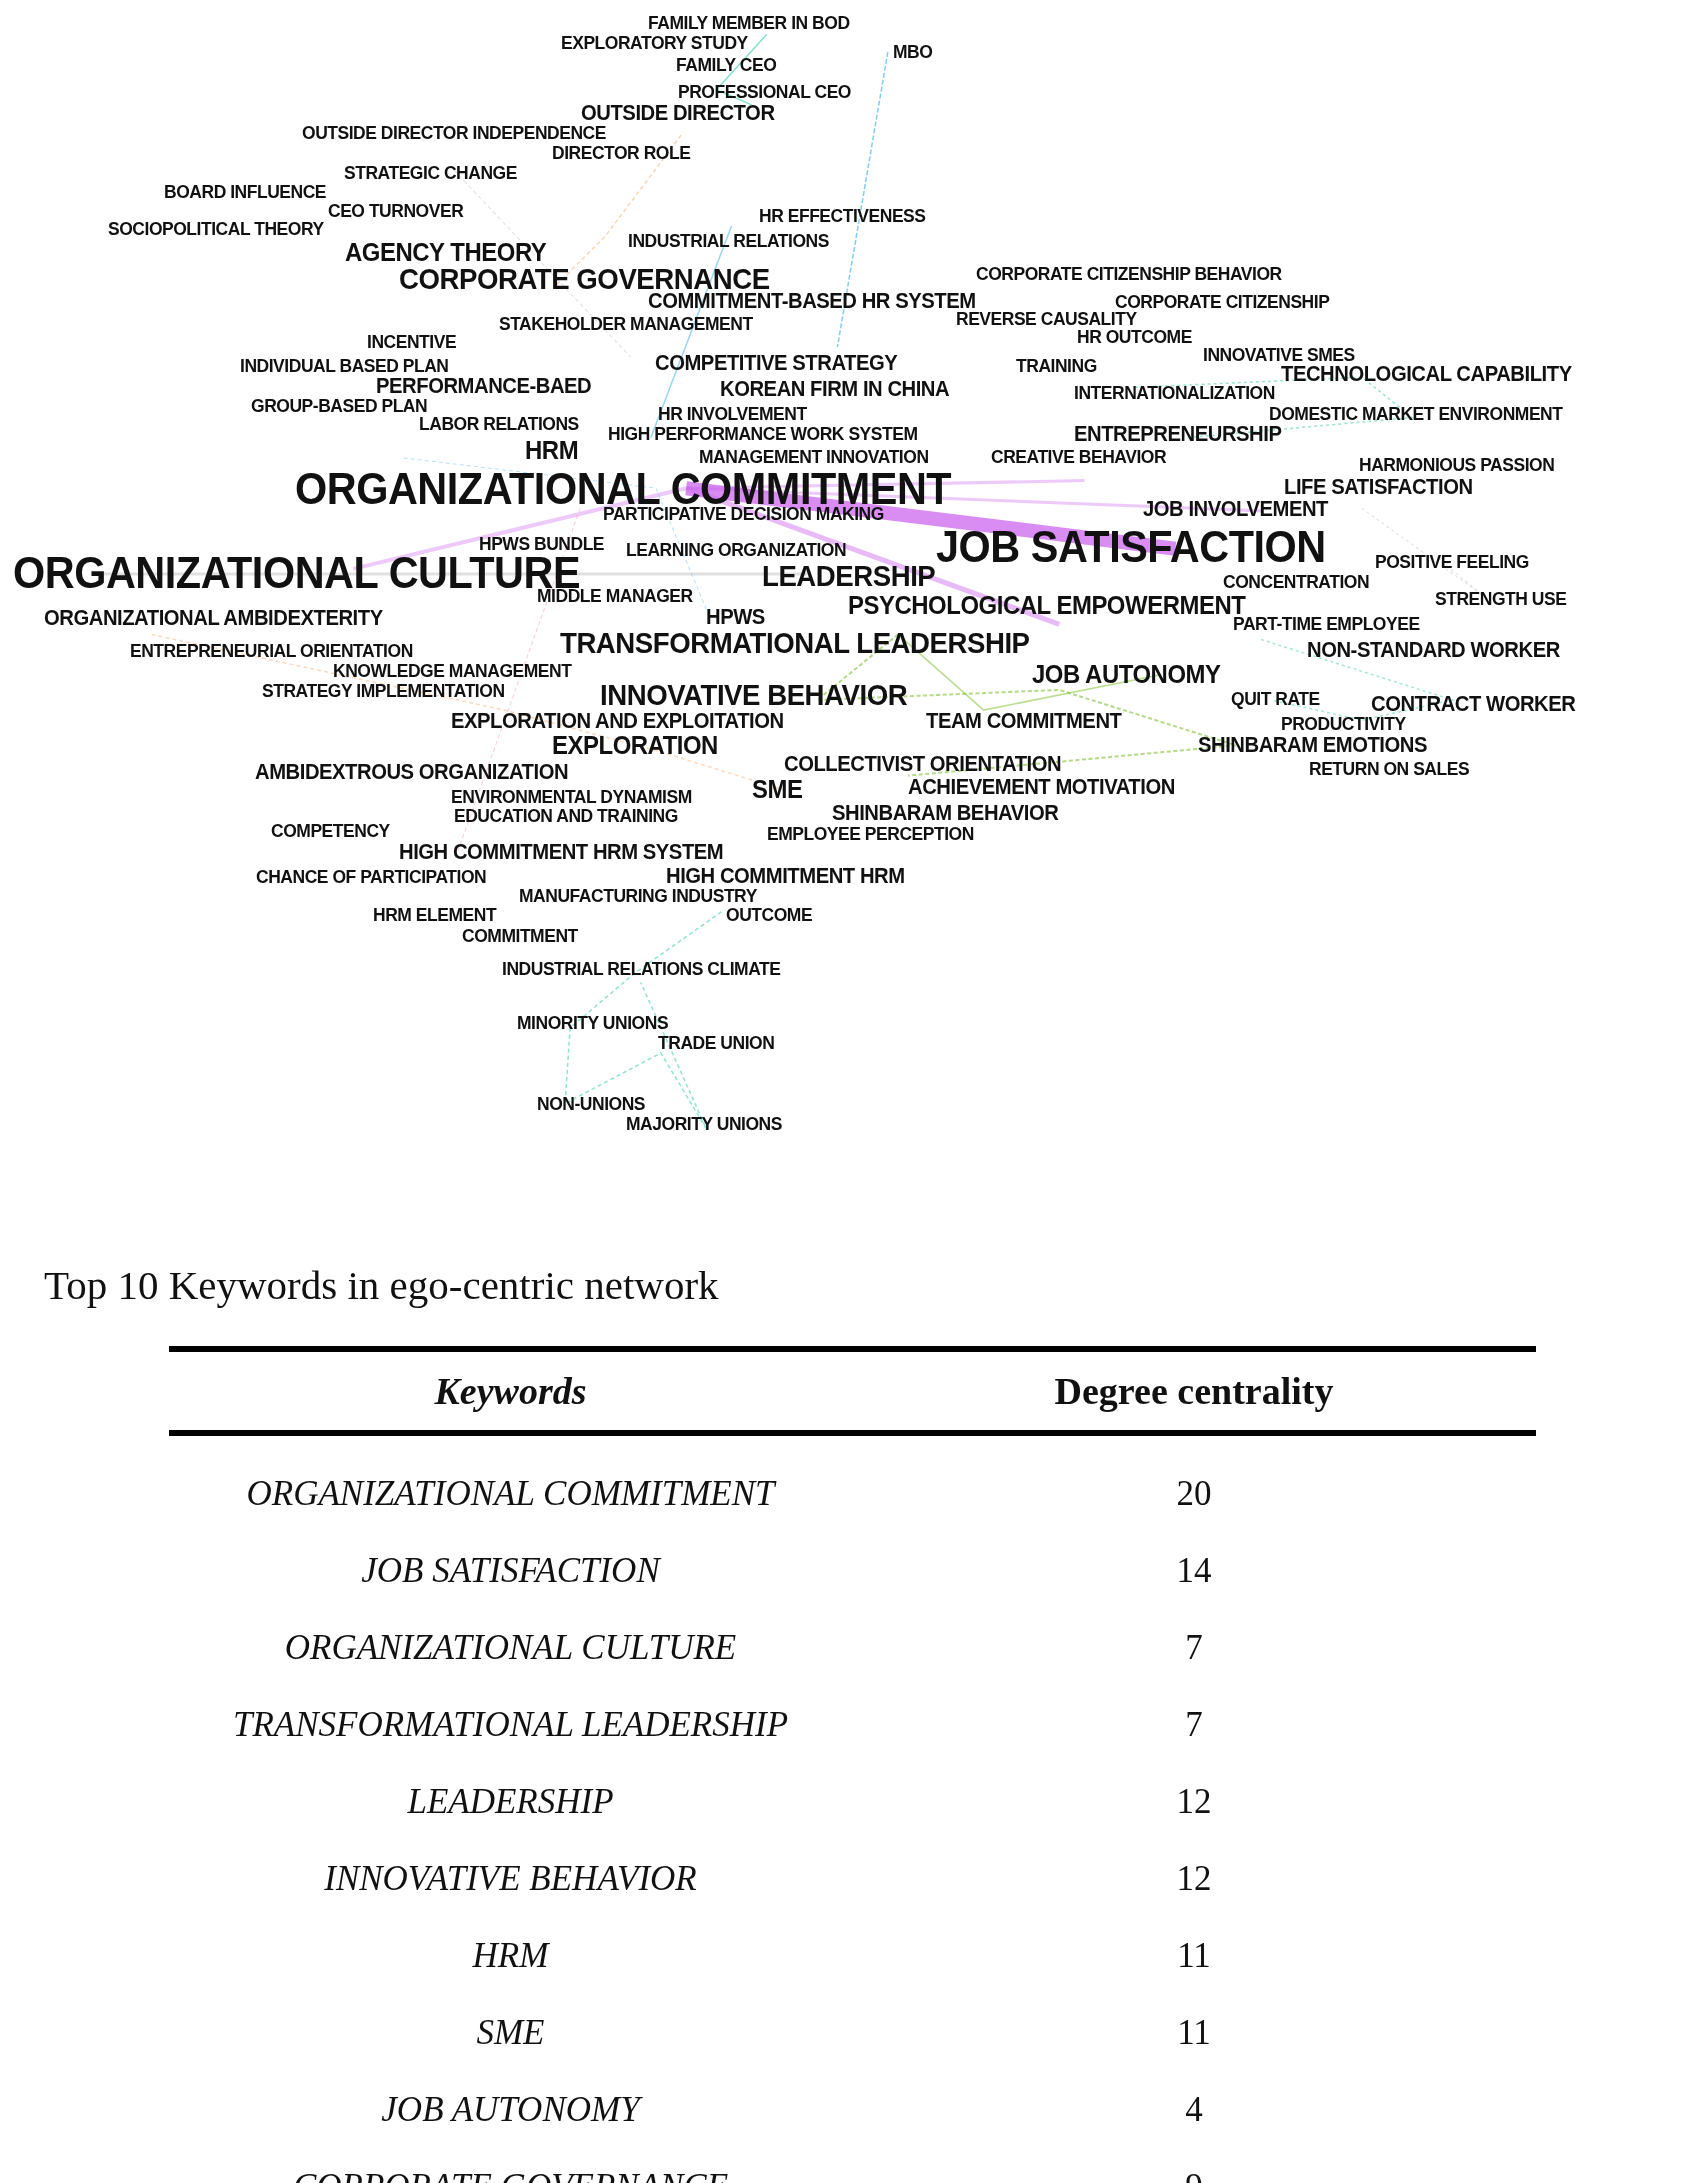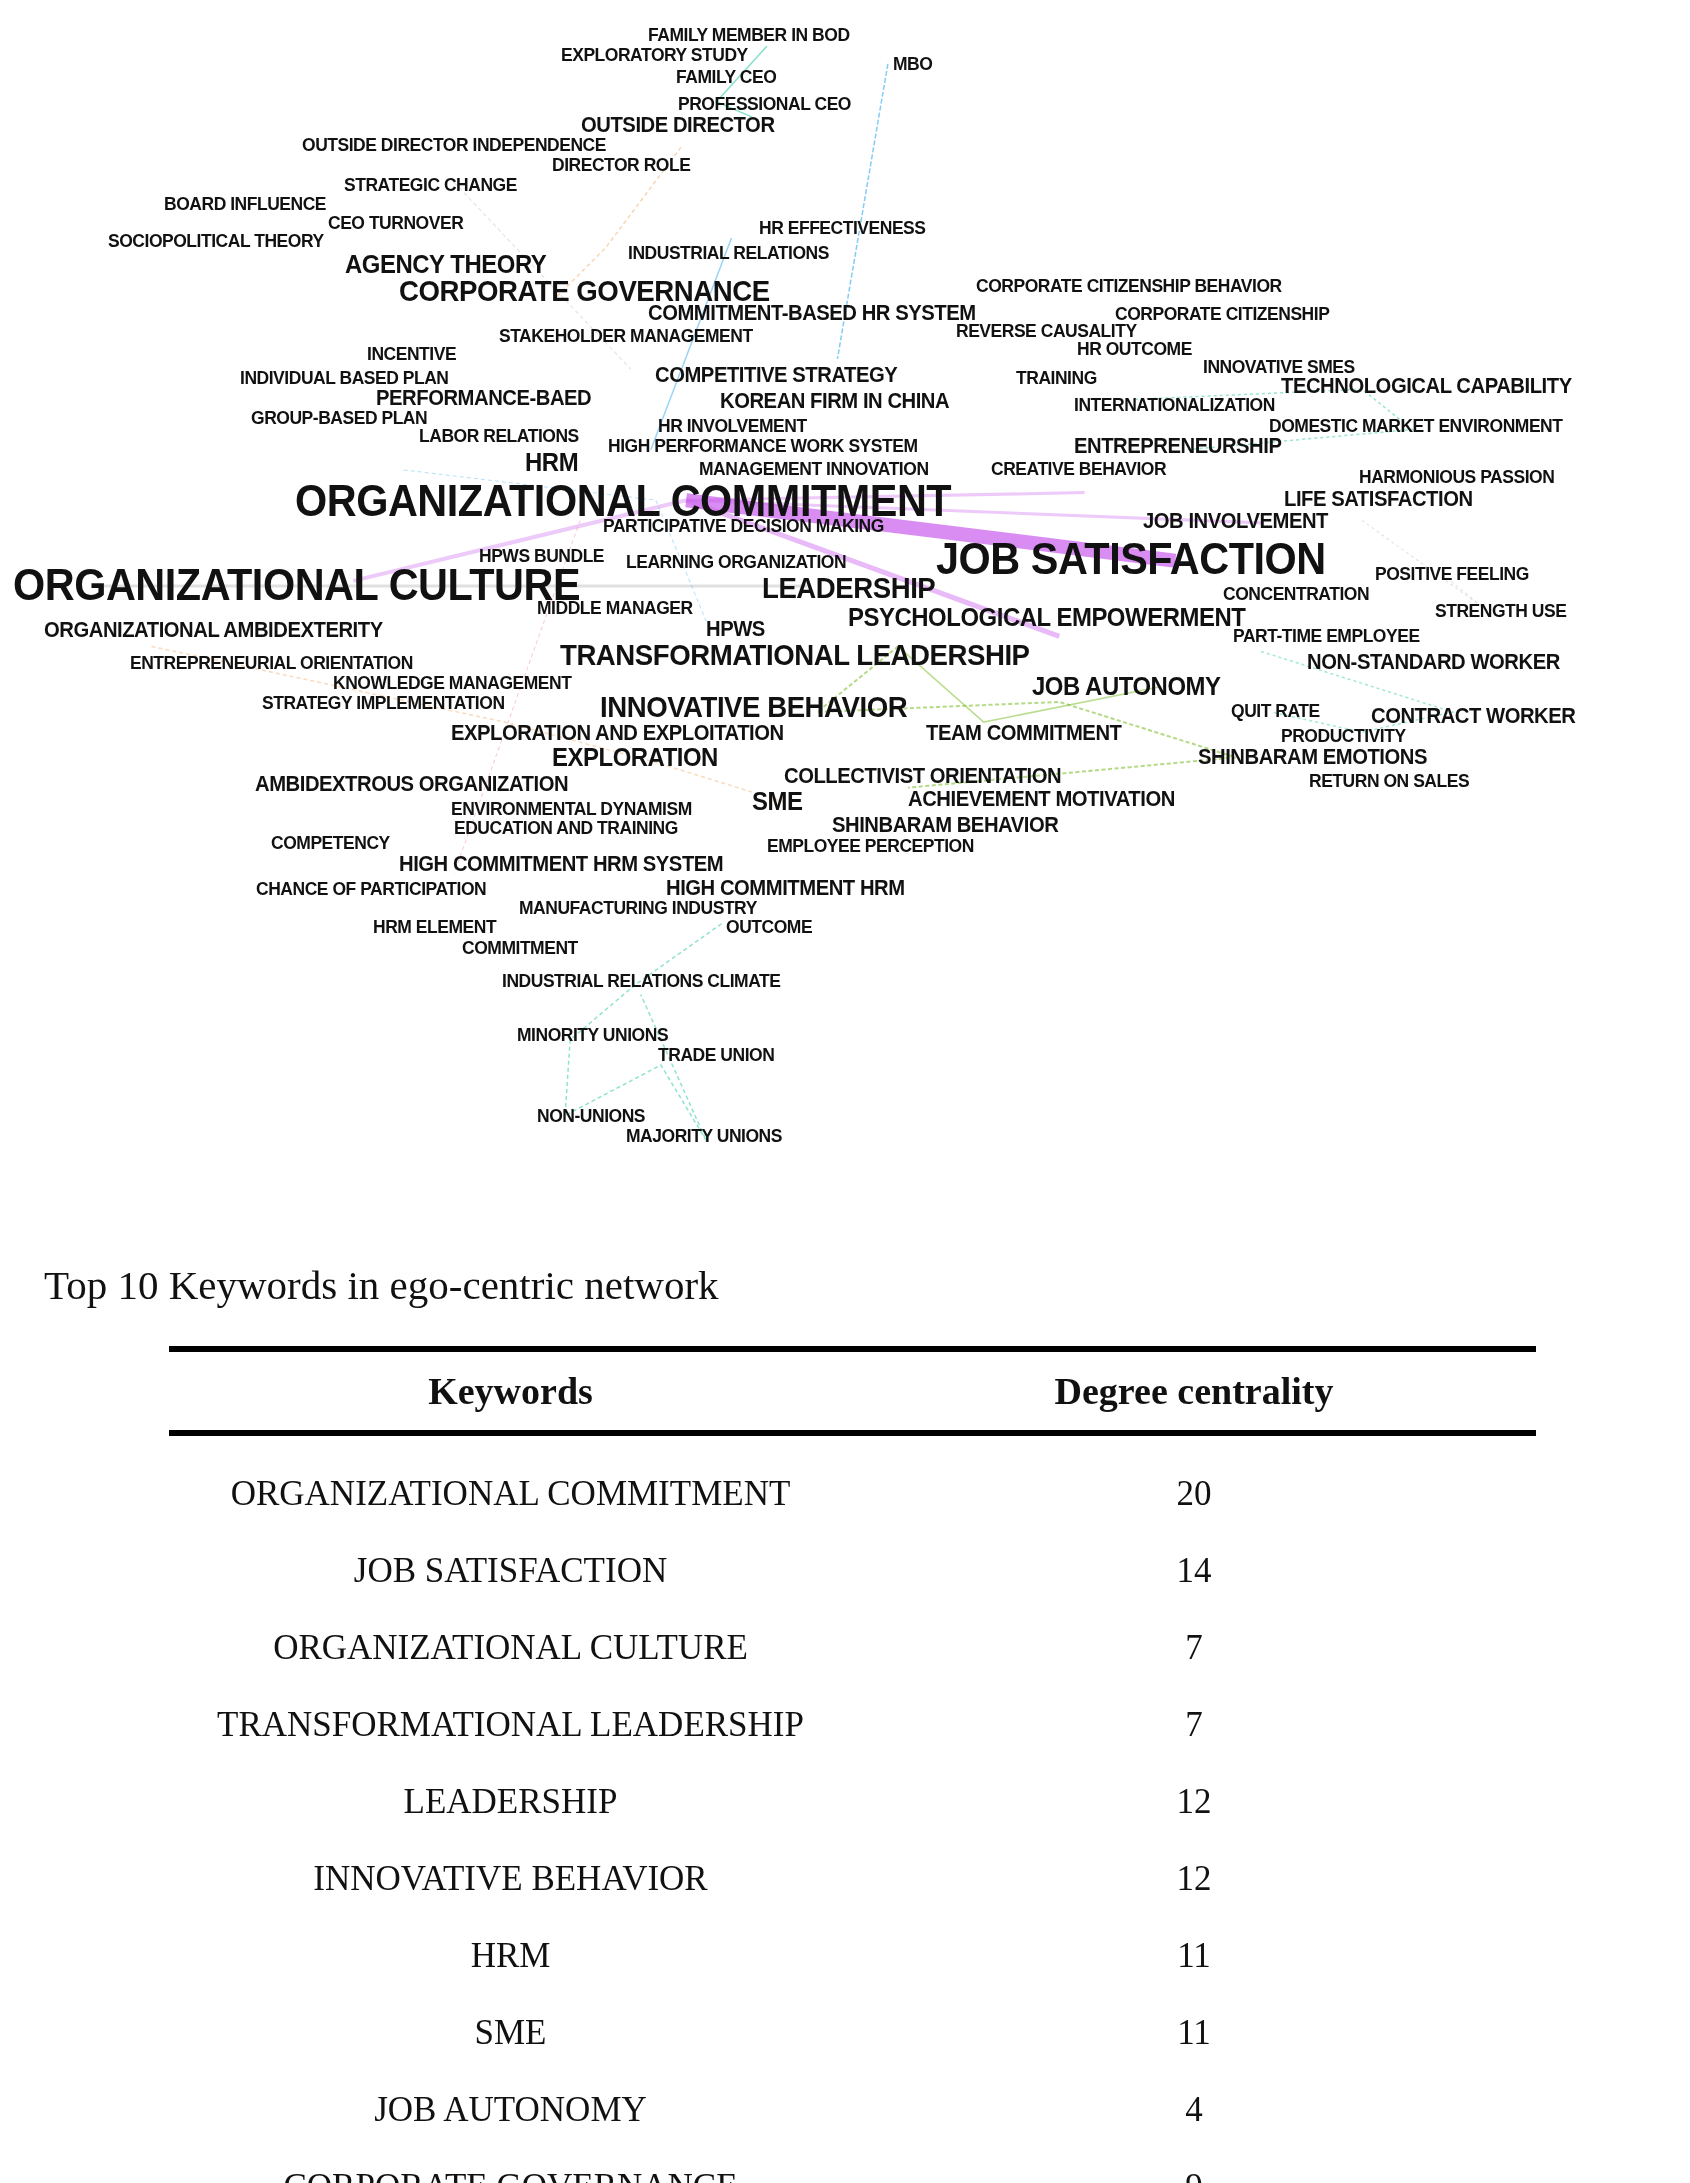--- a/index.html
+++ b/index.html
@@ -1,17 +1,17 @@
 <!DOCTYPE html>
 <html style="font-size:8px"><head>
 <meta charset="utf-8">
 <style>
   html, body { margin:0; padding:0; background:#ffffff; }
   body { width:1691px; height:2183px; position:relative; overflow:hidden; }
-  #network { position:absolute; left:0; top:16px; width:1374px; height:1160px; }
+  #network { position:absolute; left:0; top:4px; width:1374px; height:1160px; }
   #network svg.edges { position:absolute; left:0; top:0; width:1691px; height:1160px; }
   .node {
     position:absolute; white-space:nowrap; color:#111;
     font-family:"Liberation Sans", "DejaVu Sans", sans-serif; font-weight:bold;
     letter-spacing:-0.5px; line-height:1; transform:scaleX(0.92); transform-origin:left top;
   }
   .s1 { font-size:19px; }
   .s2 { font-size:22px; }
   .s3 { font-size:26px; }
   .s4 { font-size:30px; }
@@ -19,21 +19,21 @@
   #caption {
     position:absolute; left:44px; top:1261px;
     font-family:"Liberation Serif", "DejaVu Serif", serif; font-size:41px; color:#111;
   }
   #table-wrap { position:absolute; left:169px; top:1346px; width:1367px; }
   table { width:100%; border-collapse:collapse; font-family:"Liberation Serif", "DejaVu Serif", serif; color:#111; }
   thead tr { border-top:6px solid #000; border-bottom:6px solid #000; }
   tbody { border-bottom:6px solid #000; }
   th { font-weight:bold; font-size:38px; height:76px; text-align:center; }
   td { font-size:35px; height:75px; text-align:center; }
-  th:first-child, td:first-child { width:681px; }
+  th:first-child, td:first-child { width:681px;font-style:italic; }
   tbody tr:first-child td { padding-top:20px; }
 </style>
 </head>
 <body>
 
 <div id="network">
   <svg class="edges" viewBox="0 0 3352 2300">
 
     <path d="M1360 960 Q1700 1000 2330 1080" stroke="#cc66ee" stroke-width="28" fill="none" opacity="0.75"></path>
     <path d="M1360 960 L2150 945" stroke="#cc66ee" stroke-width="6" fill="none" opacity="0.35"></path>

